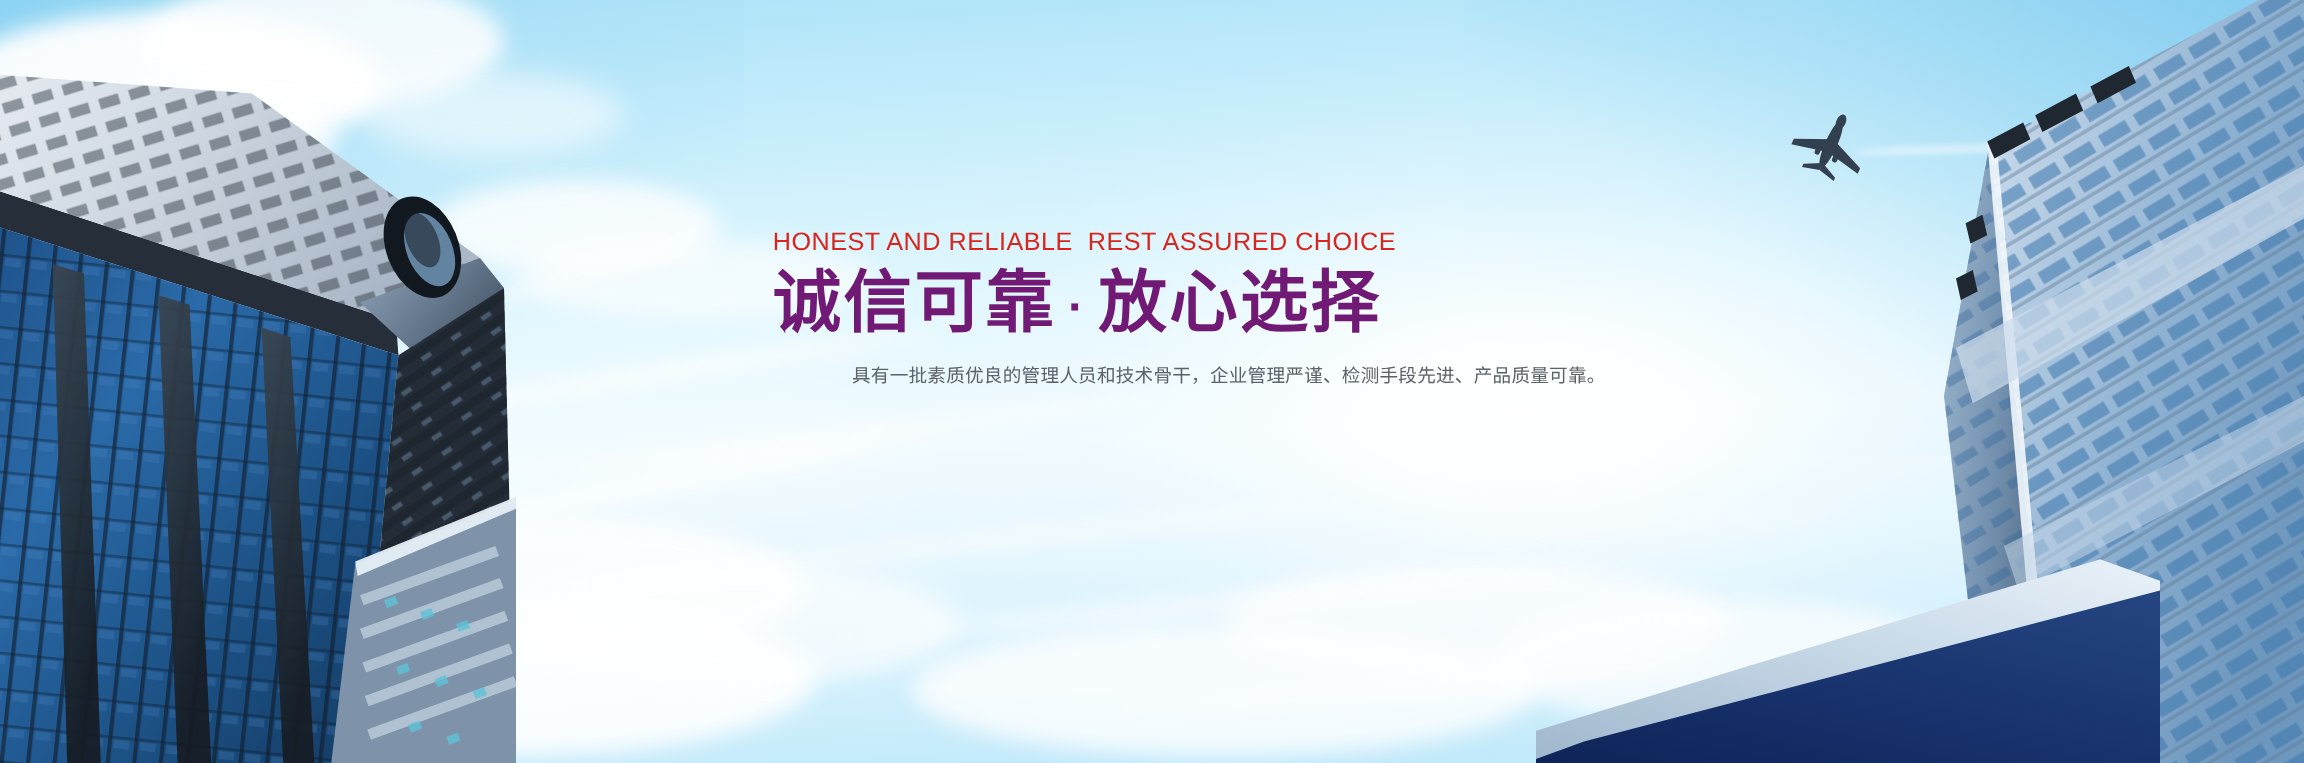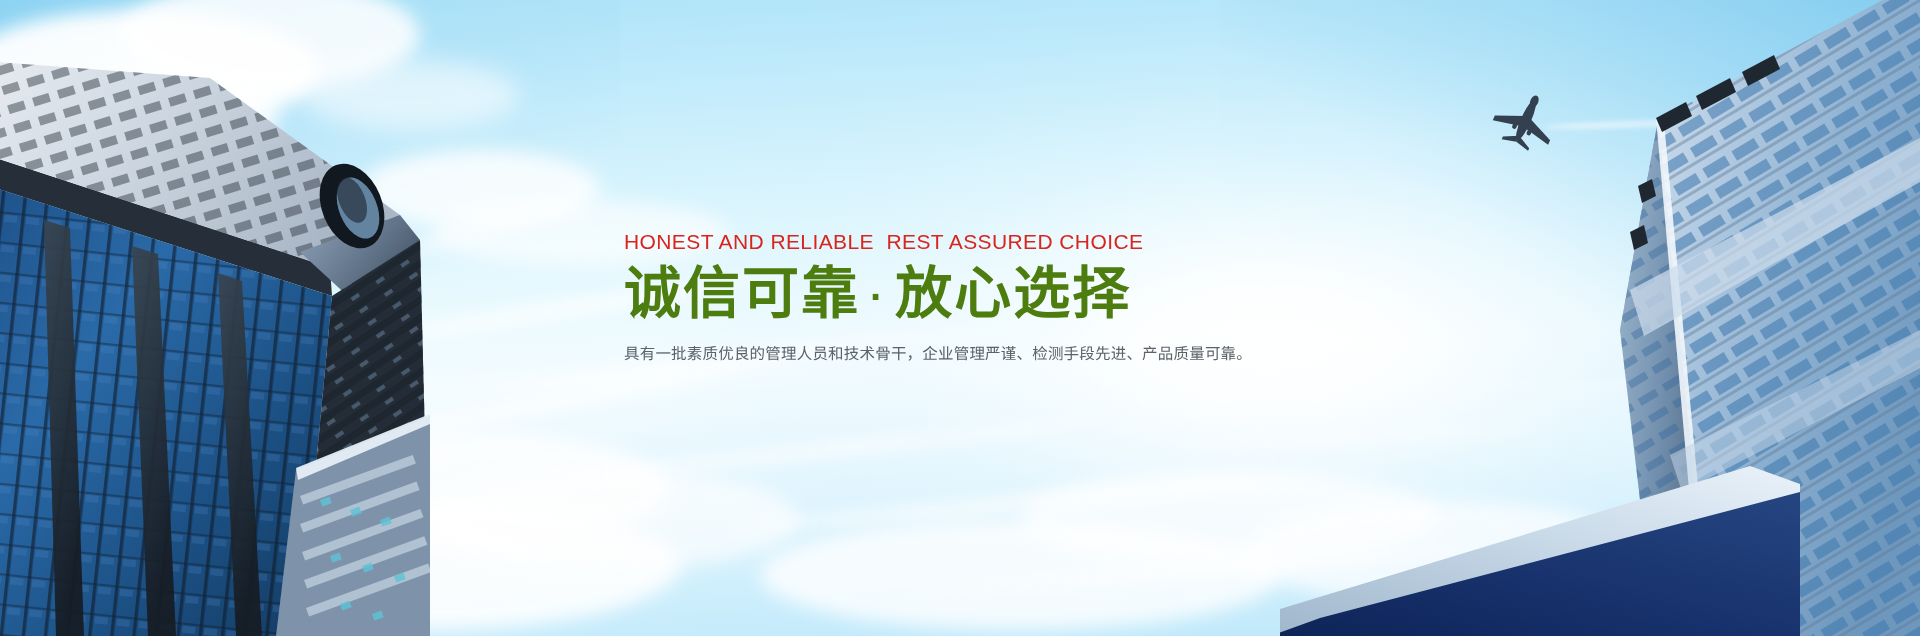--- a/index.html
+++ b/index.html
@@ -162,58 +162,57 @@
     position: absolute;
     pointer-events: none;
   }
   .bldg-left  { left: 0;    top: 0; width: 430px;  height: 636px; }
   .bldg-right { right: 0;   top: 0; width: 360px;  height: 636px; }
   .bldg-wedge { right: 0;   bottom: 0; width: 640px; height: 240px; }
 
   
   .copy {
     position: absolute;
-    left: 624px;
+    left: 644px;
     top: 190px;
     width: 760px;
     z-index: 40;
-    margin-top: 40px;
   }
   .eyebrow {
     color: #d9251d;
     font-size: 21px;
     font-weight: 400;
     letter-spacing: 0.4px;
     line-height: 1.15;
     white-space: pre;
     margin: 0 0 9px 0;
   }
   .headline {
-    color: #4d7c0f;
+    color: #701a75;
     font-size: 57px;
     font-weight: bold;
     letter-spacing: 2px;
     line-height: 1.08;
     margin: 0 0 16px 0;
     white-space: nowrap;
   }
   .headline .sep {
     font-size: 40px;
     vertical-align: middle;
     padding: 0 10px;
   }
   .desc {
     color: #5b6268;
     font-size: 15.5px;
     line-height: 1.72;
     letter-spacing: 0.2px;
     margin: 0;
     white-space: nowrap;
   }
-  .desc-line { display: block; }
+  .desc-line { display: block; text-align: center; }
 </style>
 </head>
 <body>
 
 <div class="banner">
 
   <div class="sky-base"></div>
   <div class="sky-deep-left"></div>
   <div class="sky-deep-right"></div>
   <div class="sky-glow"></div>

